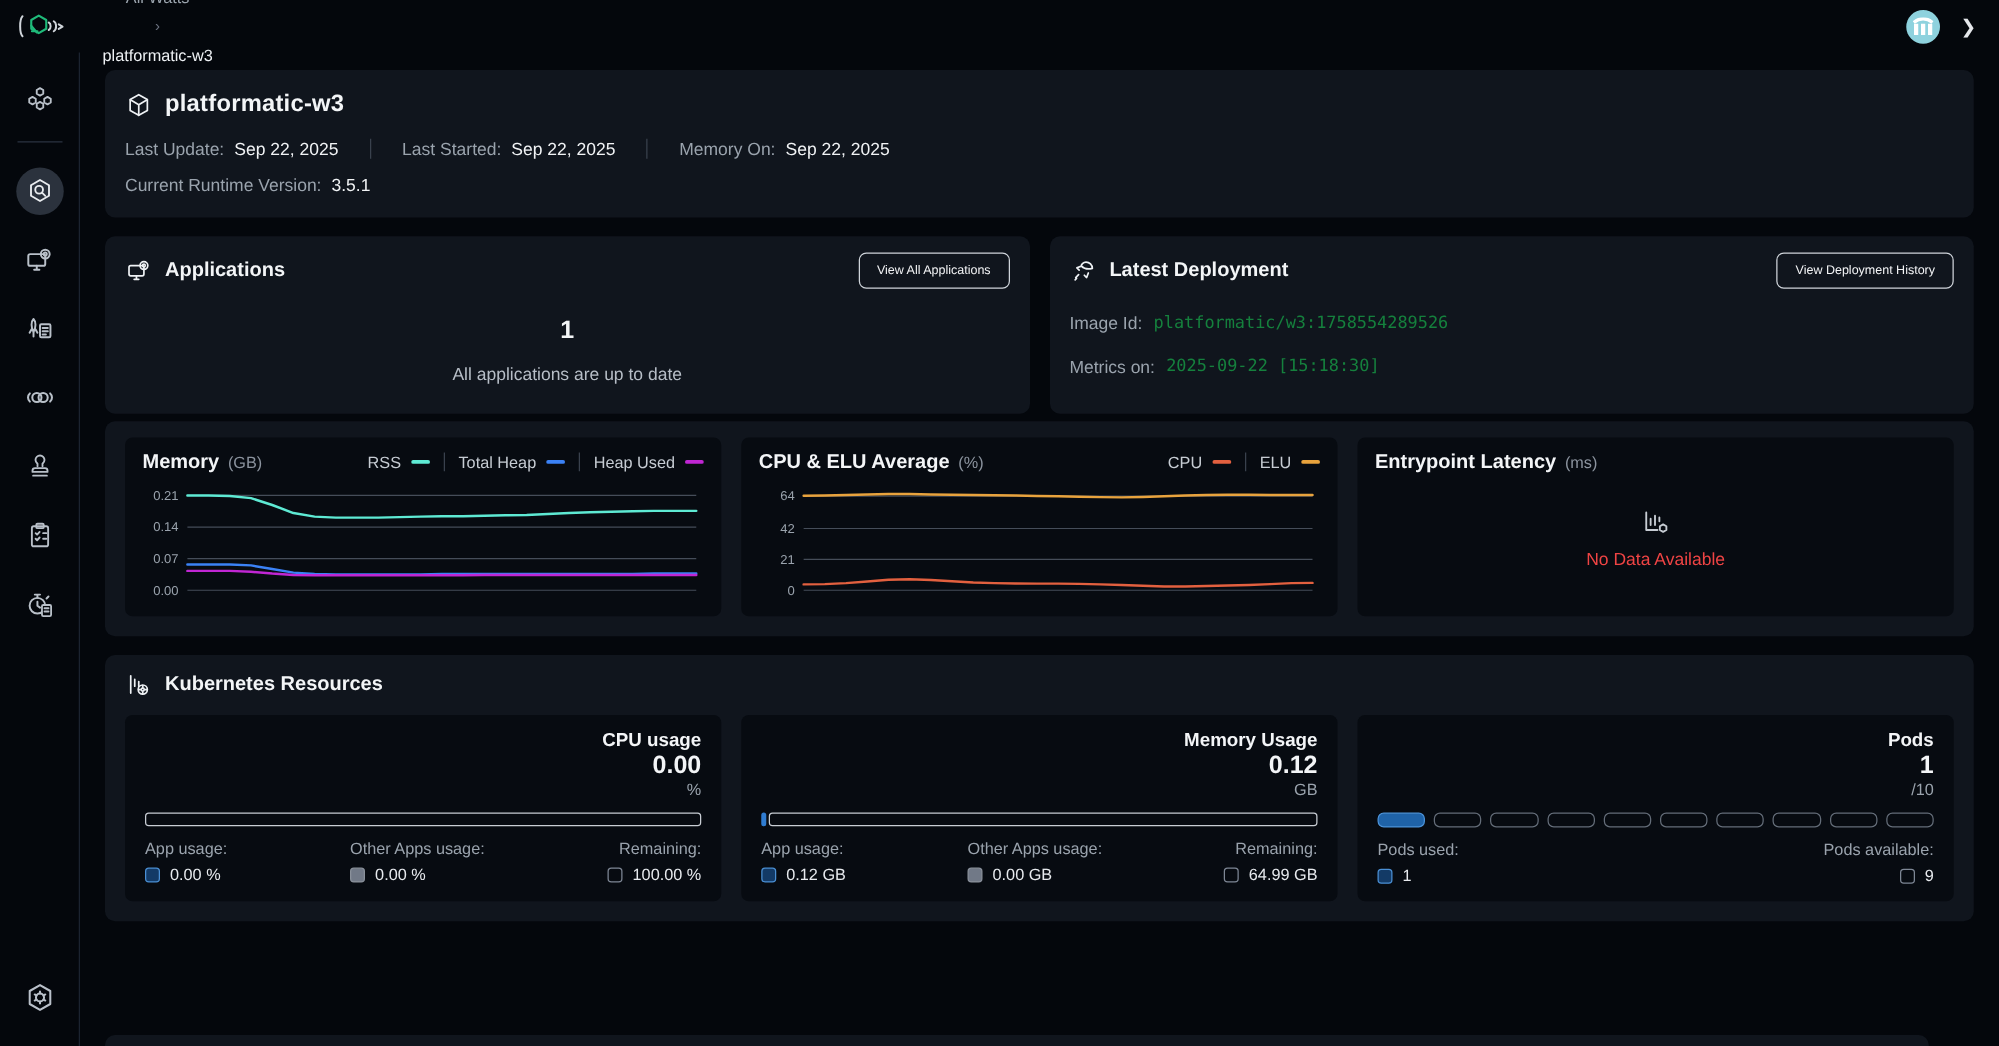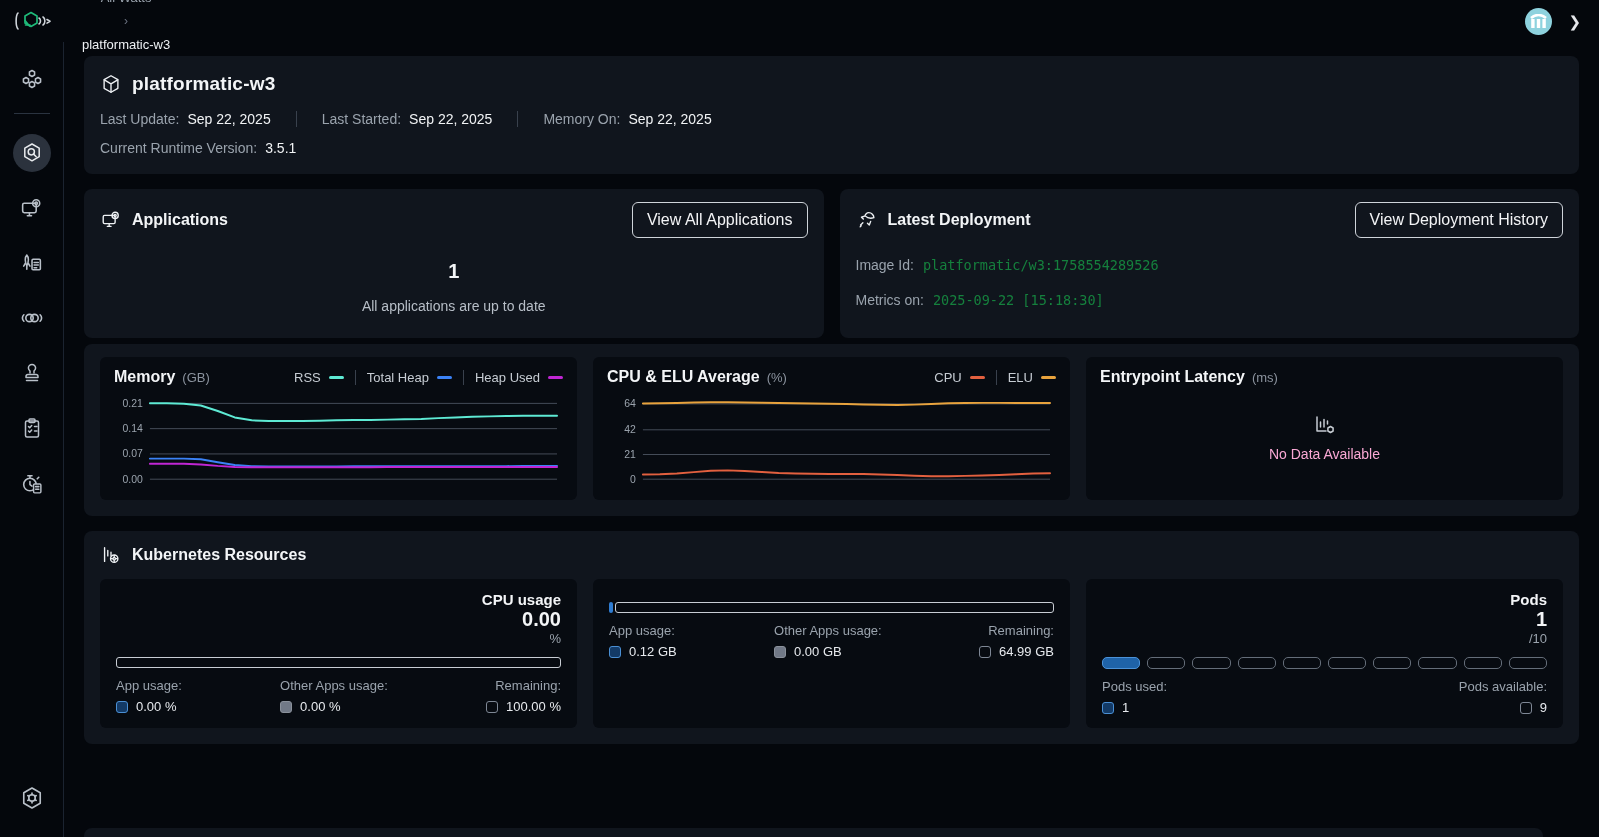--- a/index.html
+++ b/index.html
@@ -54,21 +54,21 @@
   .meta-value { color:#f1f3f5; margin-left:8px; }
   .meta-div { width:1px; height:16px; background:#39414d; margin:0 25px; }
   .runtime-row { display:flex; align-items:center; margin-top:13px; font-size:14px; }
   
   .cards-row { display:flex; gap:16px; margin-bottom:6px; }
   .info-card { flex:1 1 0; padding:13px 16px 16px 16px; }
   .info-head { display:flex; align-items:center; }
   .info-title { font-size:16px; font-weight:700; margin-left:10px; }
   .ghost-btn {
     margin-left:auto; background:transparent; border:1px solid #cfd4da; border-radius:6px;
-    color:#f3f4f6; font-size:16px; font-family:"Liberation Sans",sans-serif;
+    color:#f3f4f6; font-size:10px; font-family:"Liberation Sans",sans-serif;
     padding:8px 14px; cursor:pointer;
   }
   .apps-body { text-align:center; padding:22px 0 8px 0; }
   .apps-count { font-size:20px; font-weight:700; }
   .apps-status { font-size:14px; color:#b7bec7; margin-top:15px; }
   .dep-row { display:flex; align-items:center; margin-top:19px; font-size:14px; }
   .dep-label { color:#9aa3ad; }
   .dep-value { font-family:"DejaVu Sans Mono", monospace; font-size:13.5px; color:#15803d; margin-left:9px; }
   
   .section { padding:13px 16px 16px 16px; margin-bottom:15px; }
@@ -78,21 +78,21 @@
   .chart-card { flex:1 1 0; background:#070b11; border-radius:6px; padding:11px 14px 8px 14px; min-height:143px; }
   .chart-head { display:flex; align-items:baseline; }
   .chart-title { font-size:16px; font-weight:700; }
   .chart-unit { font-size:13px; color:#8b939e; margin-left:7px; }
   .legend { margin-left:auto; display:flex; align-items:center; }
   .legend-item { display:flex; align-items:center; gap:8px; font-size:13px; color:#c6ccd3; }
   .legend-item + .legend-item { border-left:1px solid #39414d; margin-left:11px; padding-left:11px; }
   .legend-dash { width:15px; height:3px; border-radius:2px; }
   .plot { width:100%; height:98px; margin-top:5px; display:block; }
   .nodata-body { display:flex; flex-direction:column; align-items:center; justify-content:center; height:92px; margin-top:5px; }
-  .nodata-text { color:#f9a8d4; font-size:14px; margin-top:9px; }
+  .nodata-text { color:#ef4444; font-size:14px; margin-top:9px; }
   
   .k-card { flex:1 1 0; background:#070b11; border-radius:6px; padding:12px 16px 13px 16px; }
   .k-head { display:flex; align-items:flex-end;flex-direction:column; }
   .k-title { font-size:15px; font-weight:700; }
   .k-value { margin-left:auto; font-size:20px; font-weight:700; }
   .k-unit { font-size:13px; color:#9aa3ad; font-weight:400; margin-left:5px; }
   .k-bar-wrap { margin:11px 0 10px 0; display:flex; align-items:center; gap:2px; height:11px; }
   .k-bar-outline { flex:1; height:11px; border:1px solid #c8cdd4; border-radius:3px; }
   .k-bar-fill { height:11px; background:#2f7cd1; border-radius:2px; }
   .k-seg-wrap { margin:11px 0 10px 0; display:flex; gap:7px; height:12px; }
@@ -401,20 +401,25 @@
               <div class="k-leg-label">Remaining:</div>
               <div class="k-leg-valrow">
                 <span class="swatch outline"></span>
                 <span>100.00 %</span>
               </div>
             </div>
           </div>
       </div>
 
       <div class="k-card">
+        <div class="k-head">
+          <span class="k-title">Memory Usage</span>
+          <span class="k-value">0.12</span>
+          <span class="k-unit">GB</span>
+        </div>
         <div class="k-bar-wrap">
           <div class="k-bar-fill" style="width:4px"></div>
           <div class="k-bar-outline"></div>
         </div>
         <div class="k-legend">
             <div class="k-leg-item">
               <div class="k-leg-label">App usage:</div>
               <div class="k-leg-valrow">
                 <span class="swatch blue"></span>
                 <span>0.12 GB</span>

